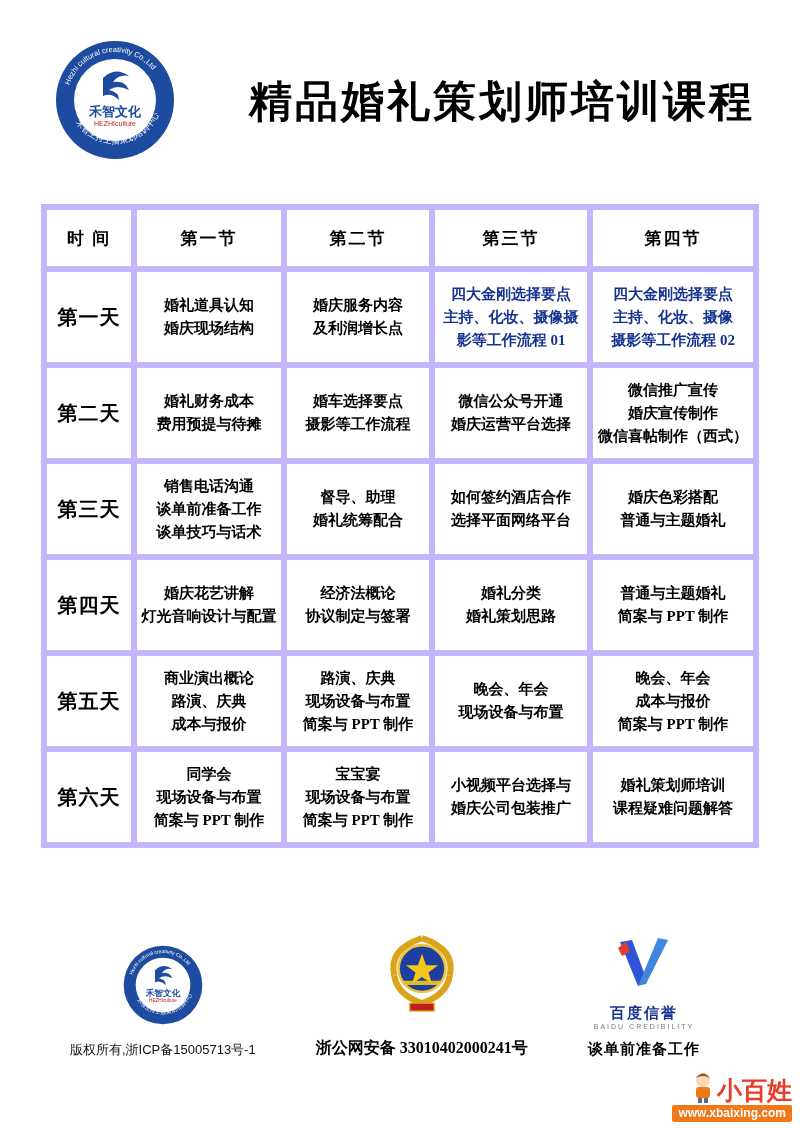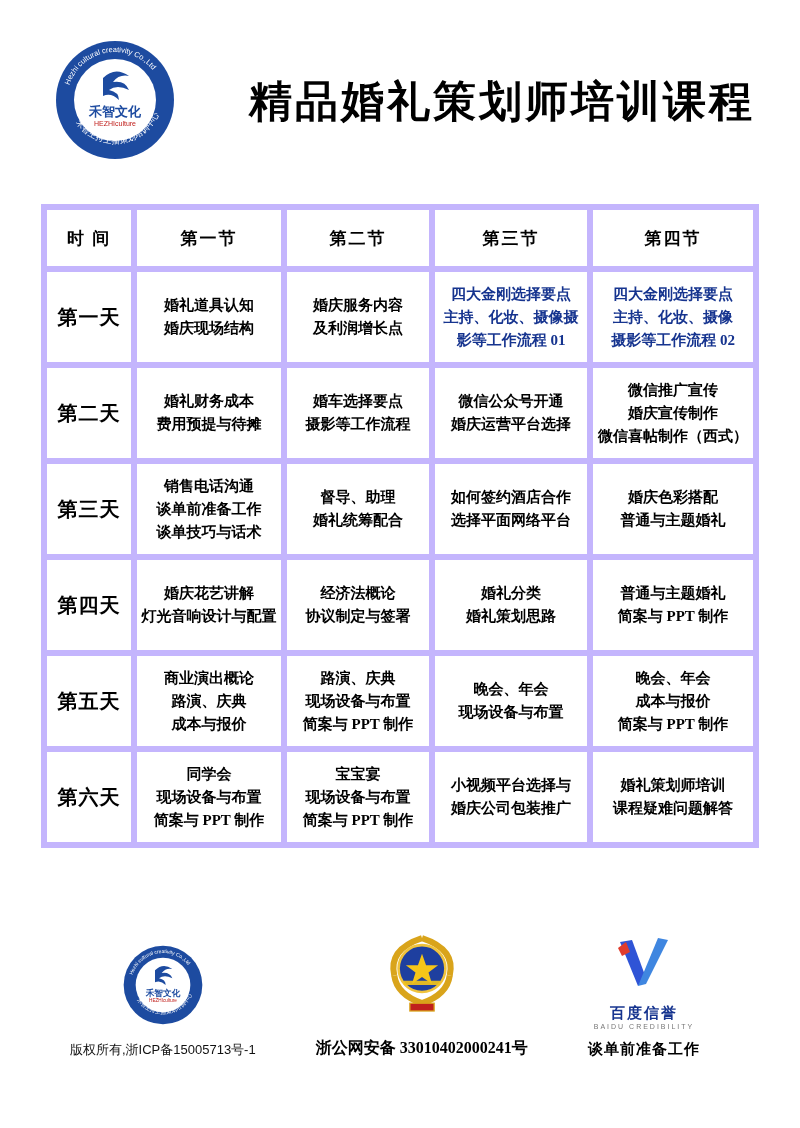--- a/index.html
+++ b/index.html
@@ -345,14 +345,27 @@
         <polygon points="52,2 42,0 22,48 30,46" fill="#3f86e0"></polygon>
         <polygon points="2,10 10,4 14,14 6,18" fill="#e03c2d"></polygon>
       </svg>
       <div class="baidu-title">百度信誉</div>
       <div class="baidu-sub">BAIDU CREDIBILITY</div>
       <div class="baidu-cap">谈单前准备工作</div>
     </div>
 
   </div>
 
+  <div class="watermark">
+    <div class="wm-top">
+      <svg width="24" height="32" viewBox="0 0 24 32">
+        <circle cx="12" cy="9" r="7" fill="#fcd7b0"></circle>
+        <path d="M 5,7 Q 12,-2 19,7 Q 12,3 5,7 Z" fill="#8a5a2b"></path>
+        <rect x="5" y="16" width="14" height="11" rx="3" fill="#f07818"></rect>
+        <rect x="7" y="27" width="4" height="5" fill="#5a6b8c"></rect>
+        <rect x="13" y="27" width="4" height="5" fill="#5a6b8c"></rect>
+      </svg>
+      <span class="wm-name">小百姓</span>
+    </div>
+    <div><span class="wm-url">www.xbaixing.com</span></div>
+  </div>
 
 </div>
 
 </body></html>

